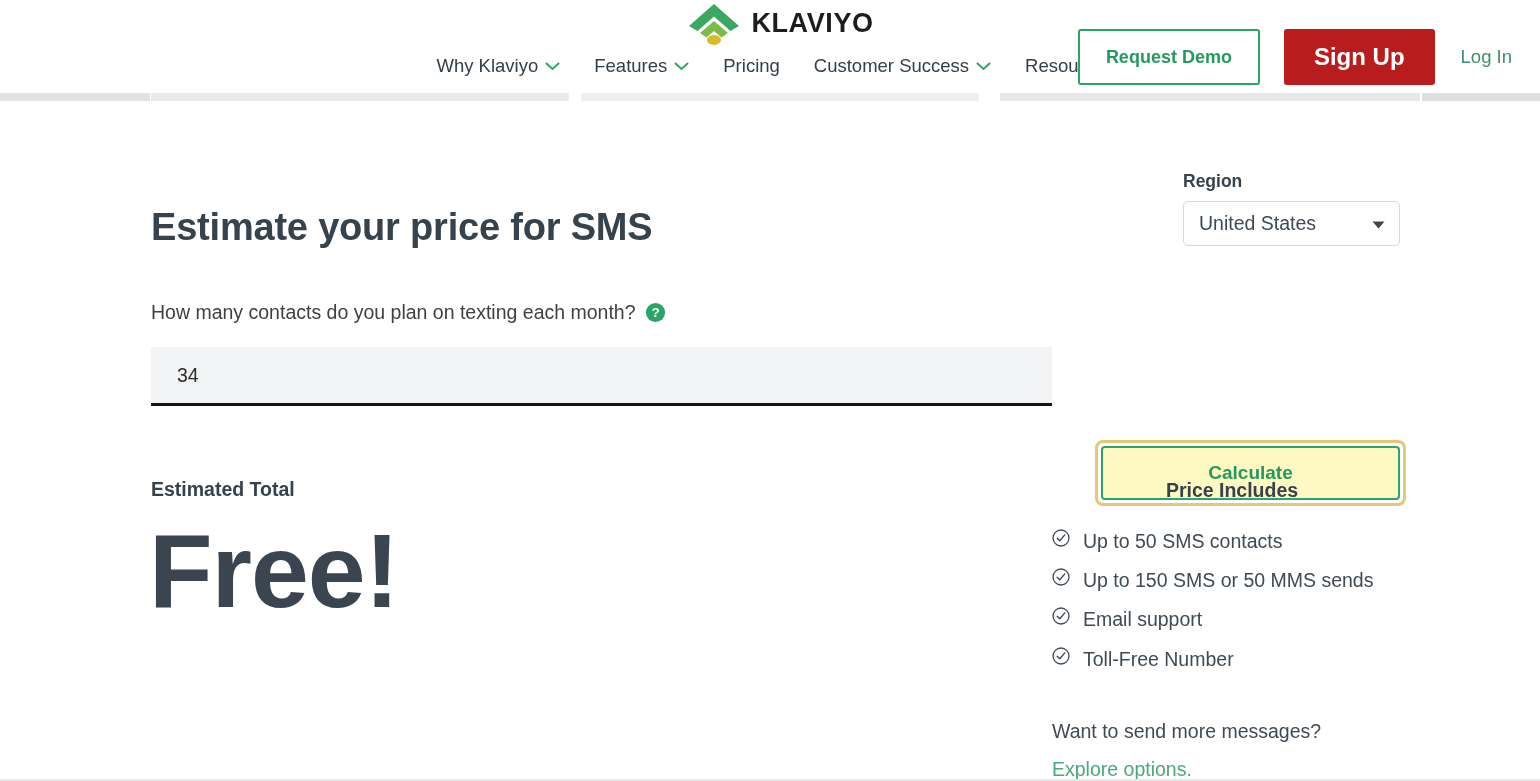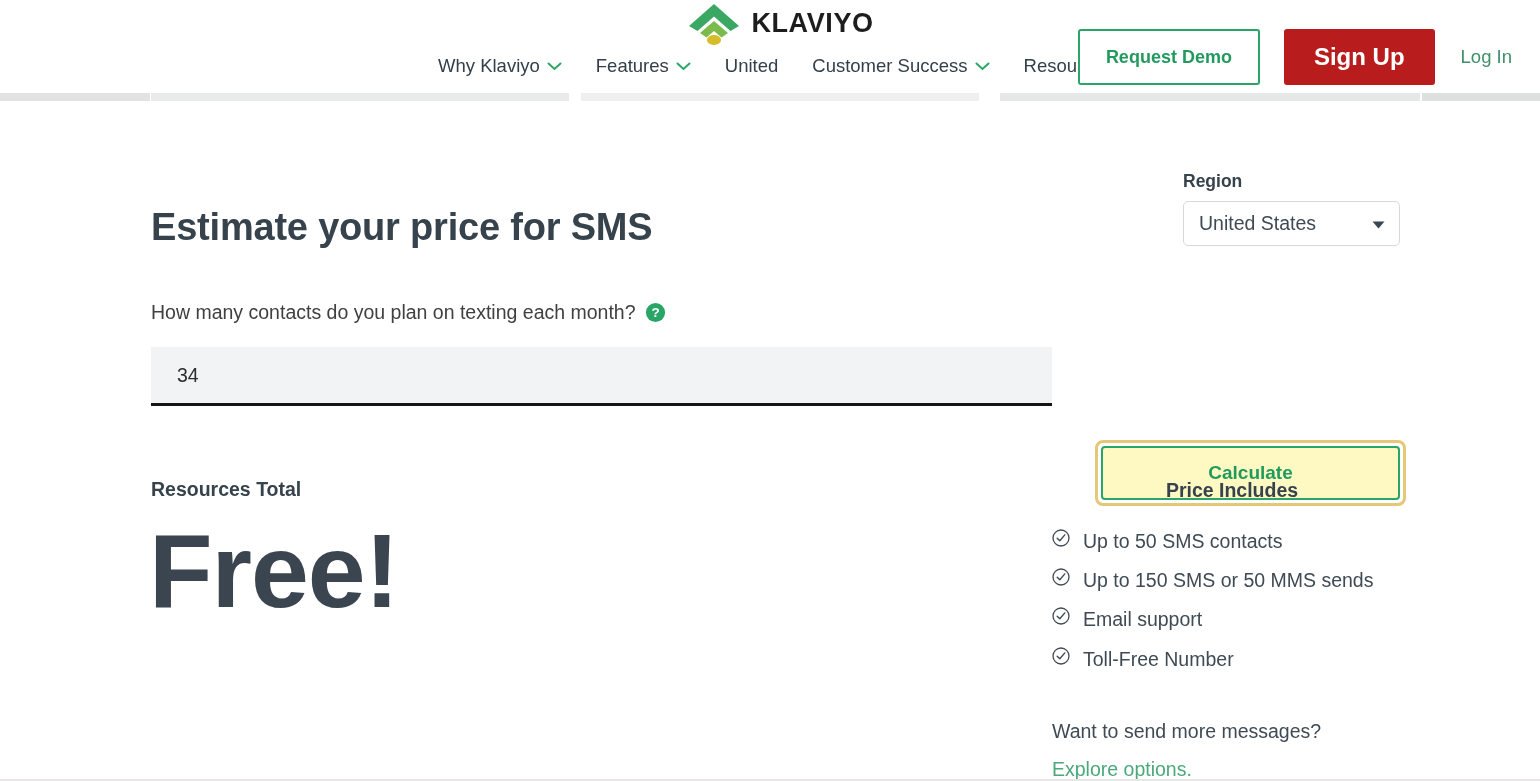--- a/index.html
+++ b/index.html
@@ -184,21 +184,21 @@
           <path d="M1.5 1.5 L7.5 7 L13.5 1.5" stroke="#2aa568" stroke-width="2" fill="none" stroke-linecap="round"></path>
         </svg>
     </div>
     <div class="nav-link">
       <span>Features</span>
       <svg class="chev" width="15" height="9" viewBox="0 0 15 9">
           <path d="M1.5 1.5 L7.5 7 L13.5 1.5" stroke="#2aa568" stroke-width="2" fill="none" stroke-linecap="round"></path>
         </svg>
     </div>
     <div class="nav-link">
-      <span>United</span>
+      <span>Pricing</span>
     </div>
     <div class="nav-link">
       <span>Customer Success</span>
       <svg class="chev" width="15" height="9" viewBox="0 0 15 9">
           <path d="M1.5 1.5 L7.5 7 L13.5 1.5" stroke="#2aa568" stroke-width="2" fill="none" stroke-linecap="round"></path>
         </svg>
     </div>
     <div class="nav-link">
       <span>Resources</span>
       <svg class="chev" width="15" height="9" viewBox="0 0 15 9">
@@ -245,21 +245,21 @@
   <div class="region-block">
     <div class="region-label">Region</div>
     <div class="region-select">
       <span class="region-value">United States</span>
       <svg class="region-arrow" width="13" height="8" viewBox="0 0 13 8">
         <path d="M0.5 0.5 L12.5 0.5 L6.5 7.5 Z" fill="#3b4750"></path>
       </svg>
     </div>
   </div>
 
-  <div class="total-label">Resources Total</div>
+  <div class="total-label">Estimated Total</div>
   <div class="total-value">Free!</div>
 
   <div class="includes-block">
     <div class="includes-title">Price Includes</div>
     <ul class="includes-list">
       <li class="includes-item">
         <svg class="check-icon" width="18" height="18" viewBox="0 0 18 18">
           <circle cx="9" cy="9" r="8" fill="none" stroke="#3f4a54" stroke-width="1.3"></circle>
           <path d="M5.2 9.2 L7.8 11.8 L12.8 5.9" fill="none" stroke="#3f4a54" stroke-width="1.4" stroke-linecap="round" stroke-linejoin="round"></path>
         </svg>

